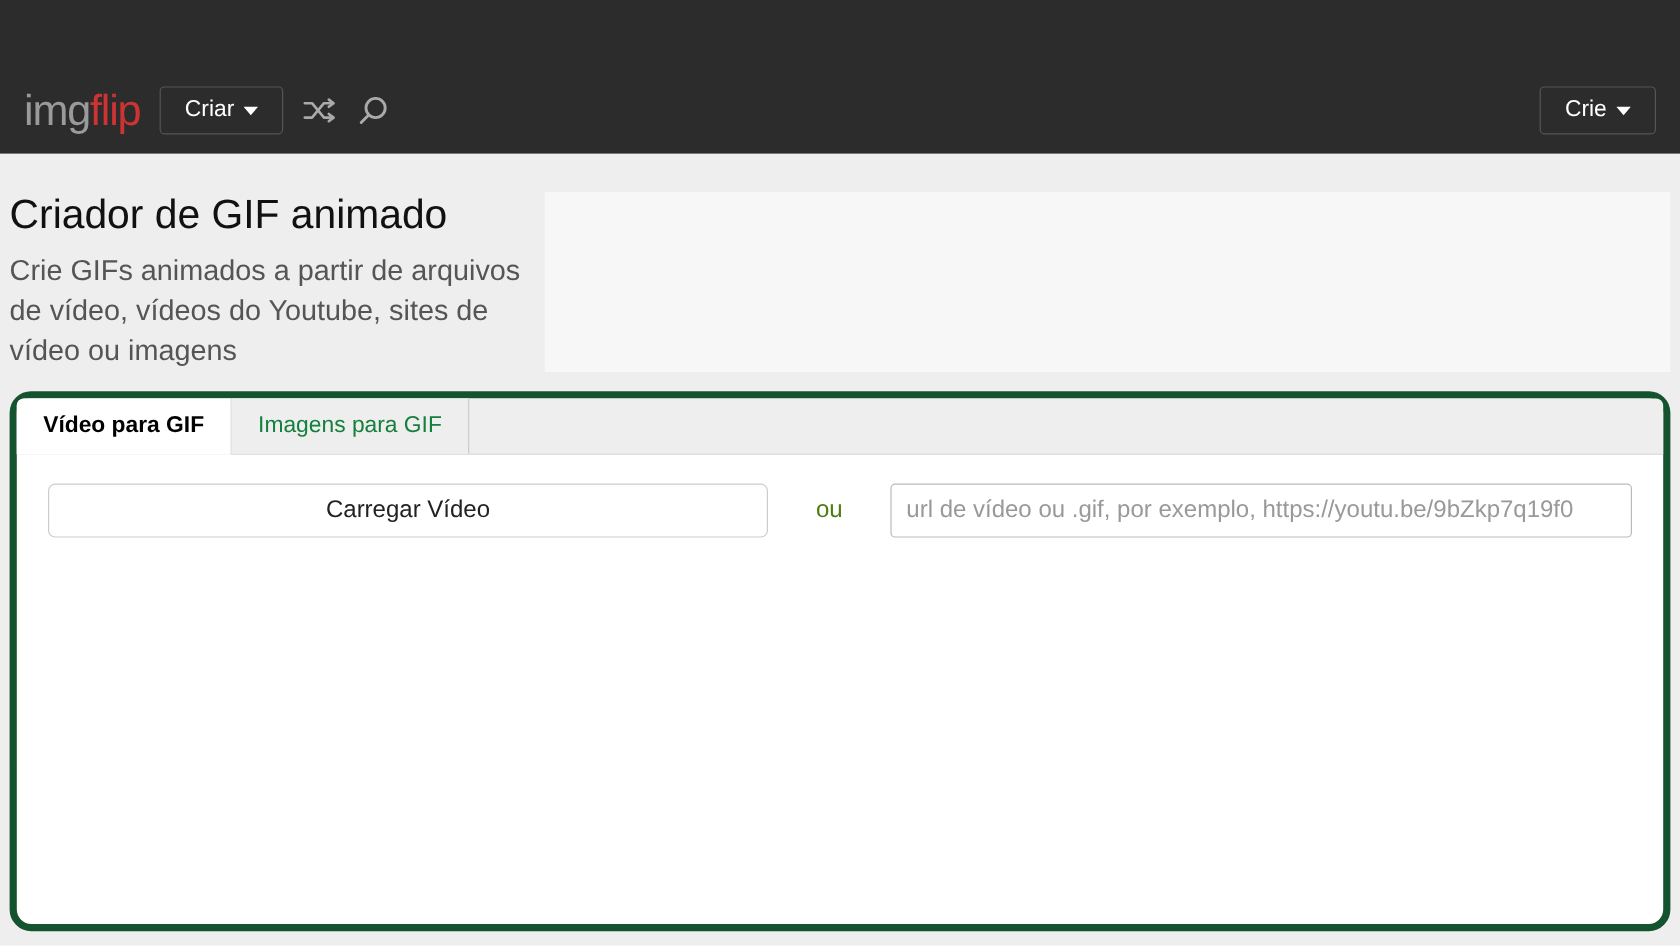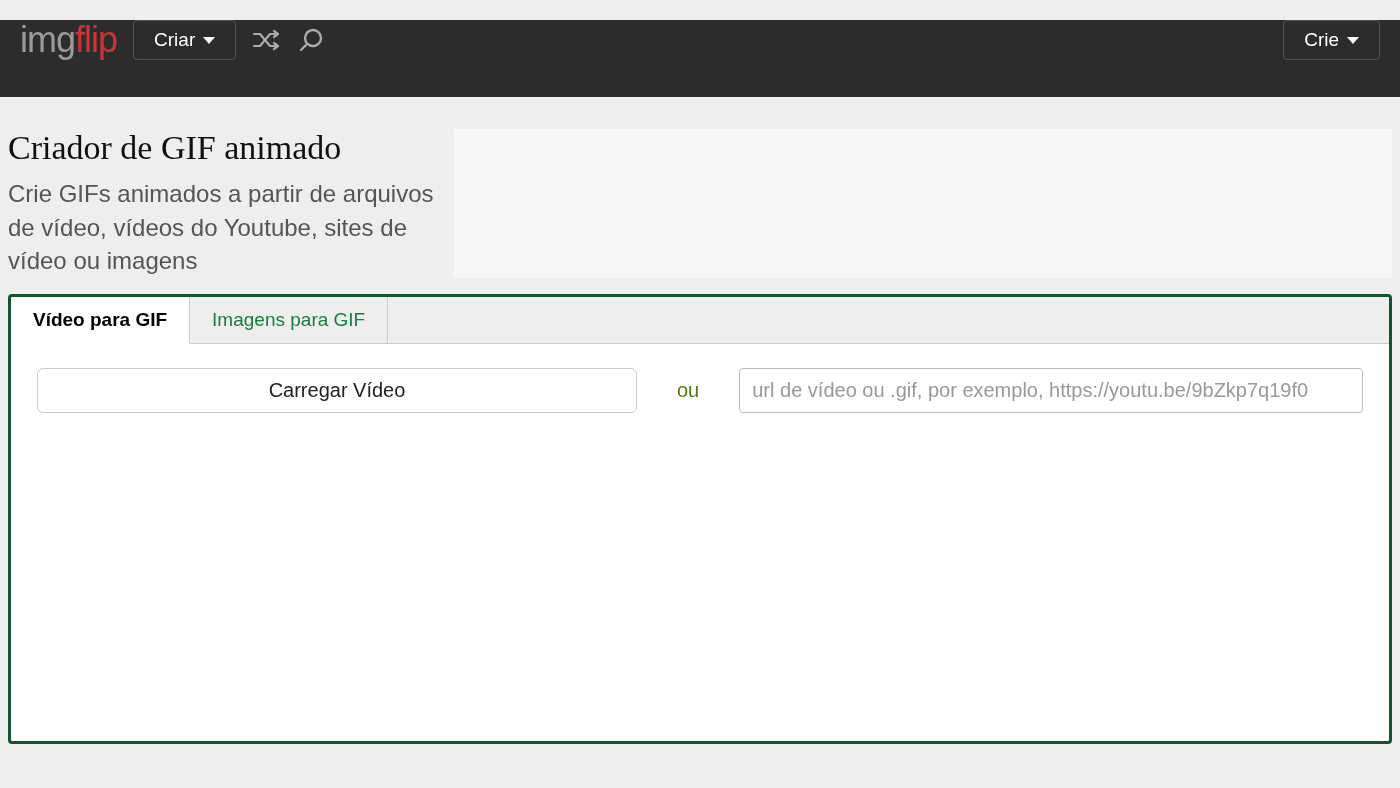--- a/index.html
+++ b/index.html
@@ -6,25 +6,24 @@
   body {
     font-family: -apple-system, BlinkMacSystemFont, "Segoe UI", Helvetica, Arial, sans-serif;
     background: #eee;
     color: #222;
     width: 1400px;
     height: 788px;
     overflow: hidden;
   }
   .navbar {
     background: #2c2c2c;
-    height: 77px;
-    display: flex;
-    align-items: flex-start;
+    height: 128px;
+    display: flex;
+    align-items: flex-end;
     padding: 0 20px 16px 20px;
-    margin-top: 20px;
   }
   .nav-left {
     display: flex;
     align-items: center;
     gap: 16px;
     flex: 1;
   }
   .logo {
     font-size: 36px;
     font-weight: 400;
@@ -69,35 +68,34 @@
     gap: 16px;
     margin-bottom: 16px;
     padding-top: 24px;
   }
   .header-text { flex: 0 0 430px; }
   .page-title {
     font-size: 34px;
     font-weight: 400;
     margin-bottom: 10px;
     color: #111;
-    font-family: Liberation Serif, serif;
   }
   .page-subtitle {
     font-size: 24px;
     line-height: 1.4;
     color: #555;
   }
   .ad-slot {
     flex: 1;
     background: #f7f7f7;
     min-height: 130px;
   }
   .tabs-box {
-    border: 3px solid #14532d;
-    border-radius: 4px;
+    border: 6px solid #14532d;
+    border-radius: 18px;
     background: #fff;
     min-height: 450px;
   }
   .tabs-row {
     display: flex;
     border-bottom: 1px solid #ccc;
     background: #eee;
     border-radius: 6px 6px 0 0;
   }
   .tab {

